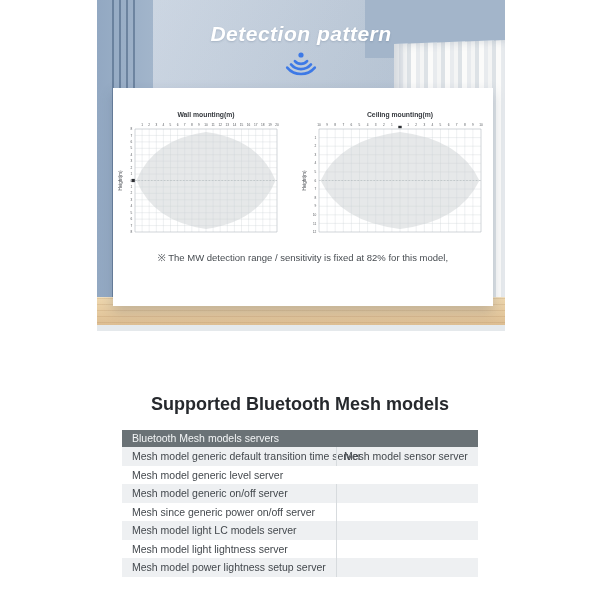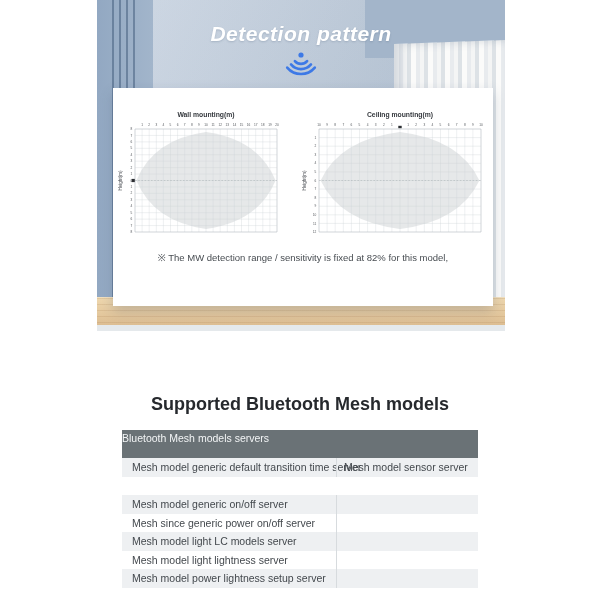--- a/index.html
+++ b/index.html
@@ -36,22 +36,22 @@
         box-shadow:0 5px 12px rgba(50,70,100,.22);}
   .charts{display:flex;justify-content:space-between;padding:20px 4px 0 2px;}
   .charts svg{display:block;}
   .charts text{font-family:"Liberation Sans",sans-serif;}
   .note{margin-top:12px;text-align:center;font-size:9.5px;line-height:15px;color:#474c51;}
 
   
   .models{position:absolute;top:350px;left:0;width:600px;margin-top:44px;}
   .models h2{margin:0 0 15px 0;text-align:center;font-size:18px;font-weight:700;color:#26292d;}
   .mesh-table{width:356px;margin:0 auto;}
-  .thead{height:28px;line-height:17px;background:#6a7276;color:#f3f5f6;
-         font-size:10.5px;}
+  .thead{height:17px;line-height:17px;background:#6a7276;color:#f3f5f6;
+         font-size:10.5px;padding-left:10px;}
   .trow{display:flex;height:18.5px;align-items:center;font-size:10.5px;color:#43484d;}
   .trow.alt{background:#eef0f2;}
   .trow .c1{width:214px;padding-left:10px;box-sizing:border-box;white-space:nowrap;}
   .trow .c2{flex:1;padding-left:7px;border-left:1px solid #d7dbde;height:100%;
             display:flex;align-items:center;white-space:nowrap;}
 </style>
 </head>
 <body>
 
 <div class="page">
@@ -245,20 +245,21 @@
   <div class="models">
     <h2>Supported Bluetooth Mesh models</h2>
     <div class="mesh-table">
       <div class="thead">Bluetooth Mesh models servers</div>
       <div>
           <div class="trow alt">
             <div class="c1">Mesh model generic default transition time server</div>
             <div class="c2">Mesh model sensor server</div>
           </div>
           <div class="trow">
+            <div class="c1">Mesh model generic level server</div>
           </div>
           <div class="trow alt">
             <div class="c1">Mesh model generic on/off server</div>
             <div class="c2"></div>
           </div>
           <div class="trow">
             <div class="c1">Mesh since generic power on/off server</div>
             <div class="c2"></div>
           </div>
           <div class="trow alt">

